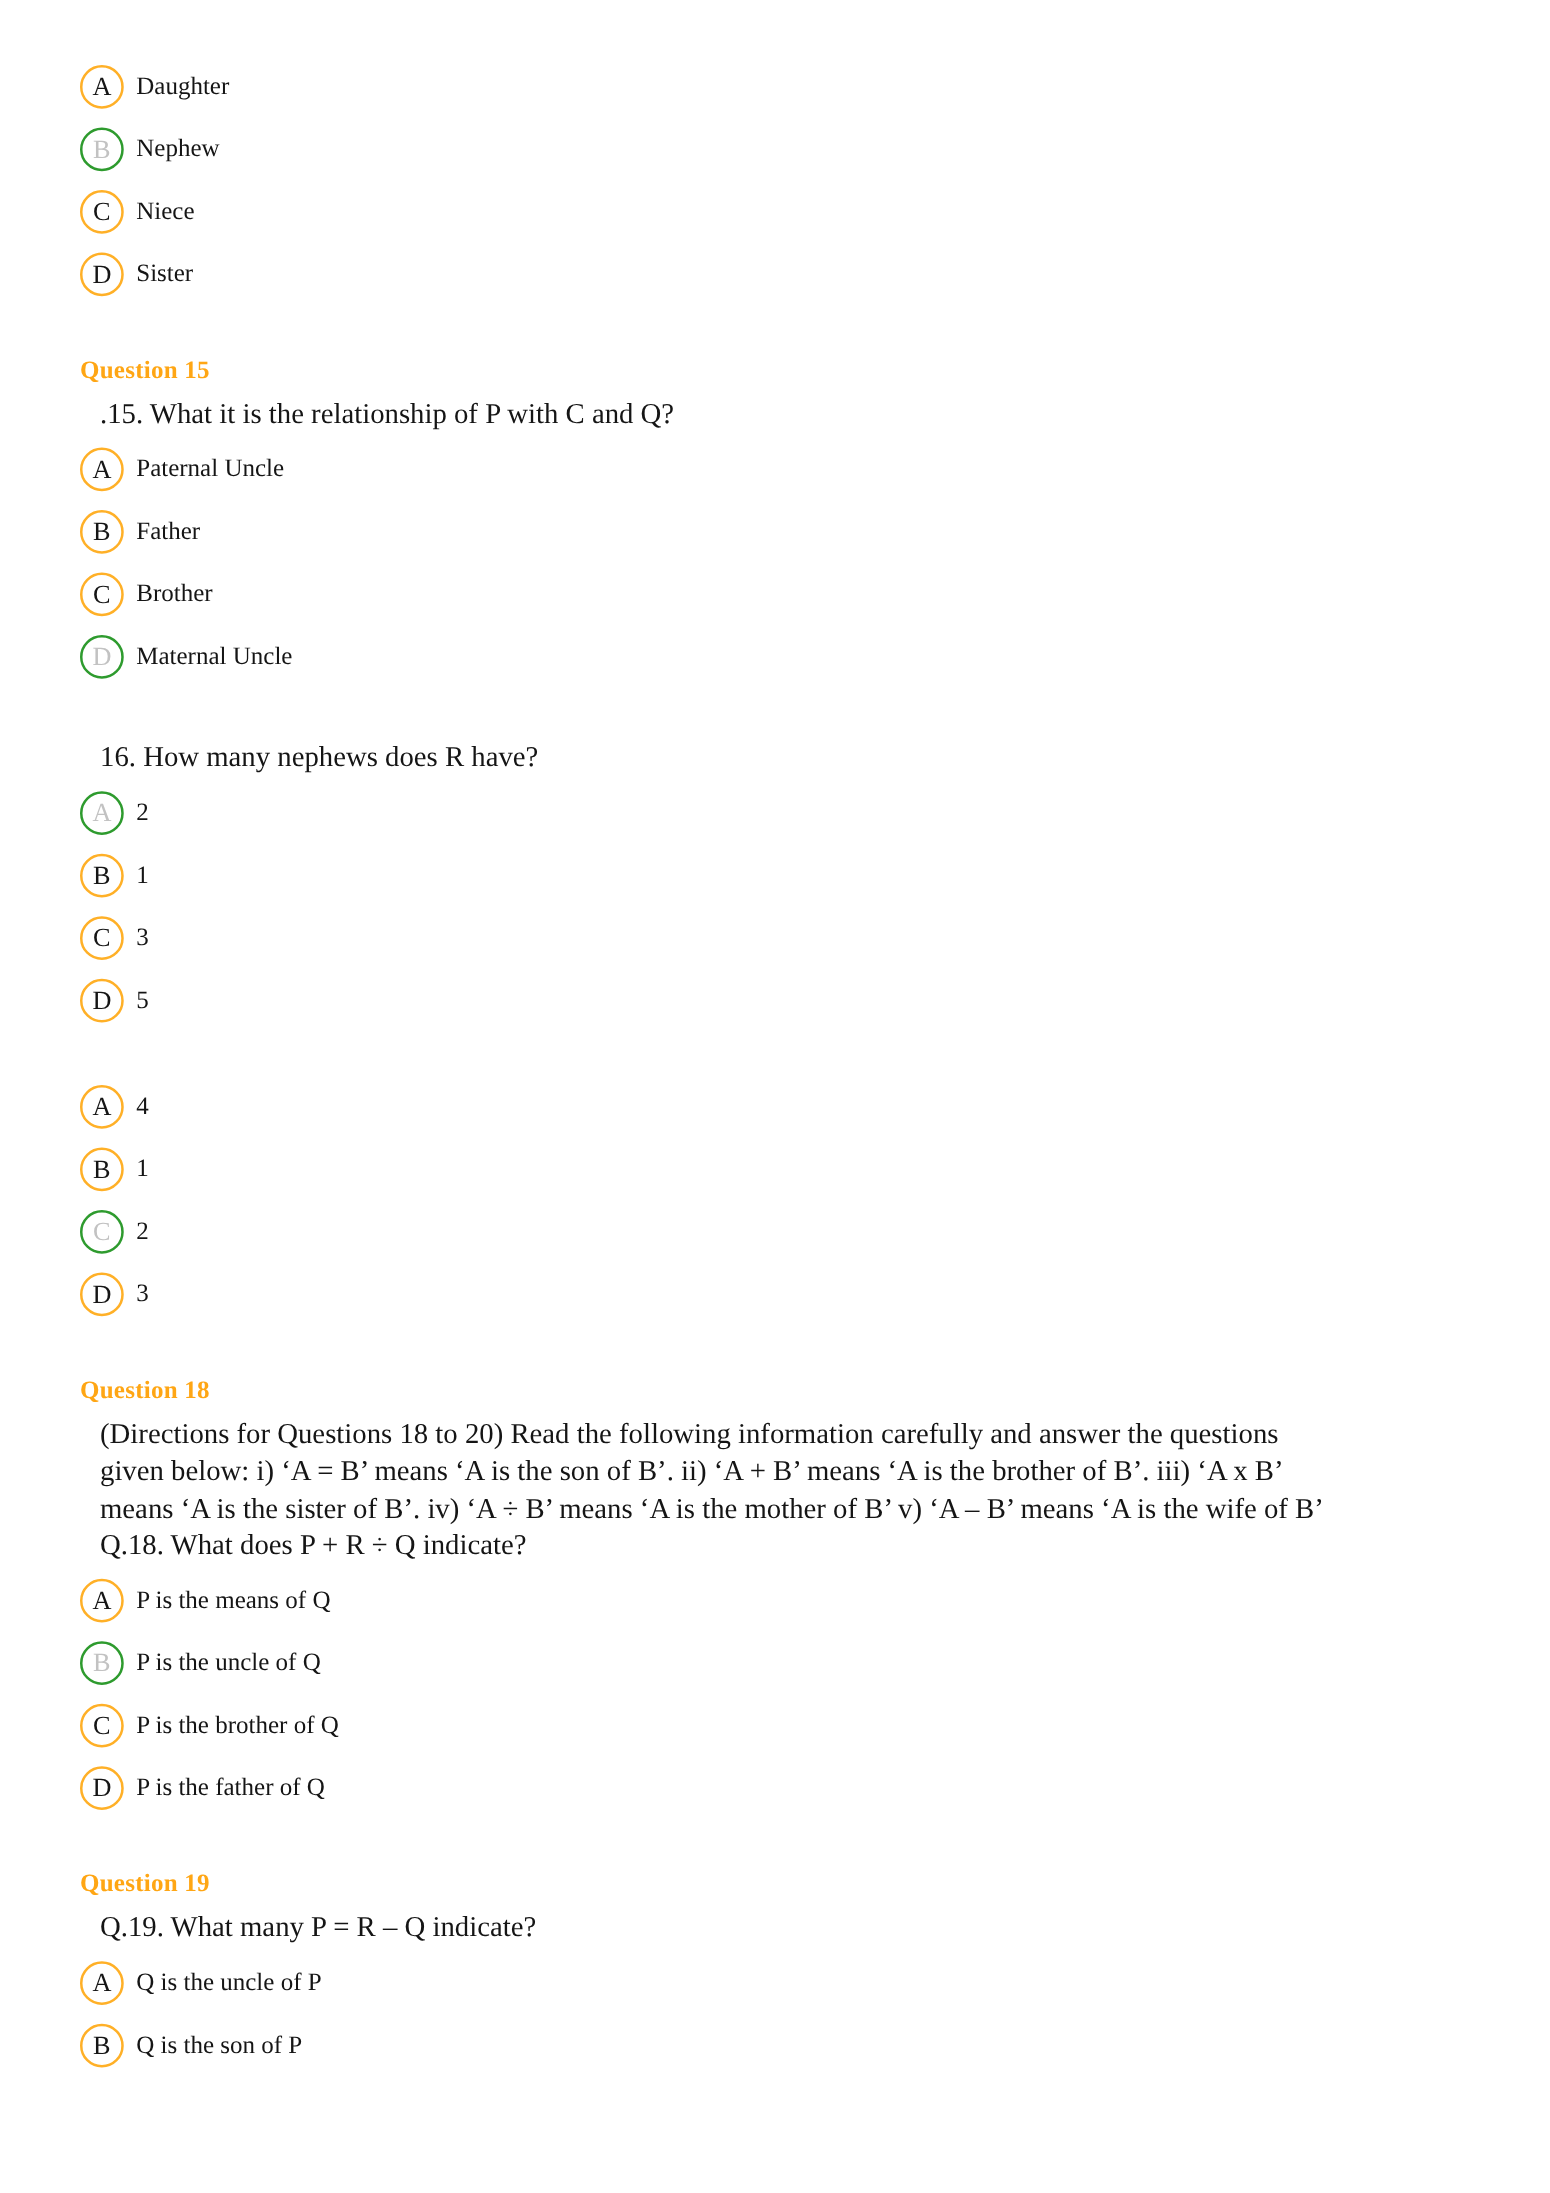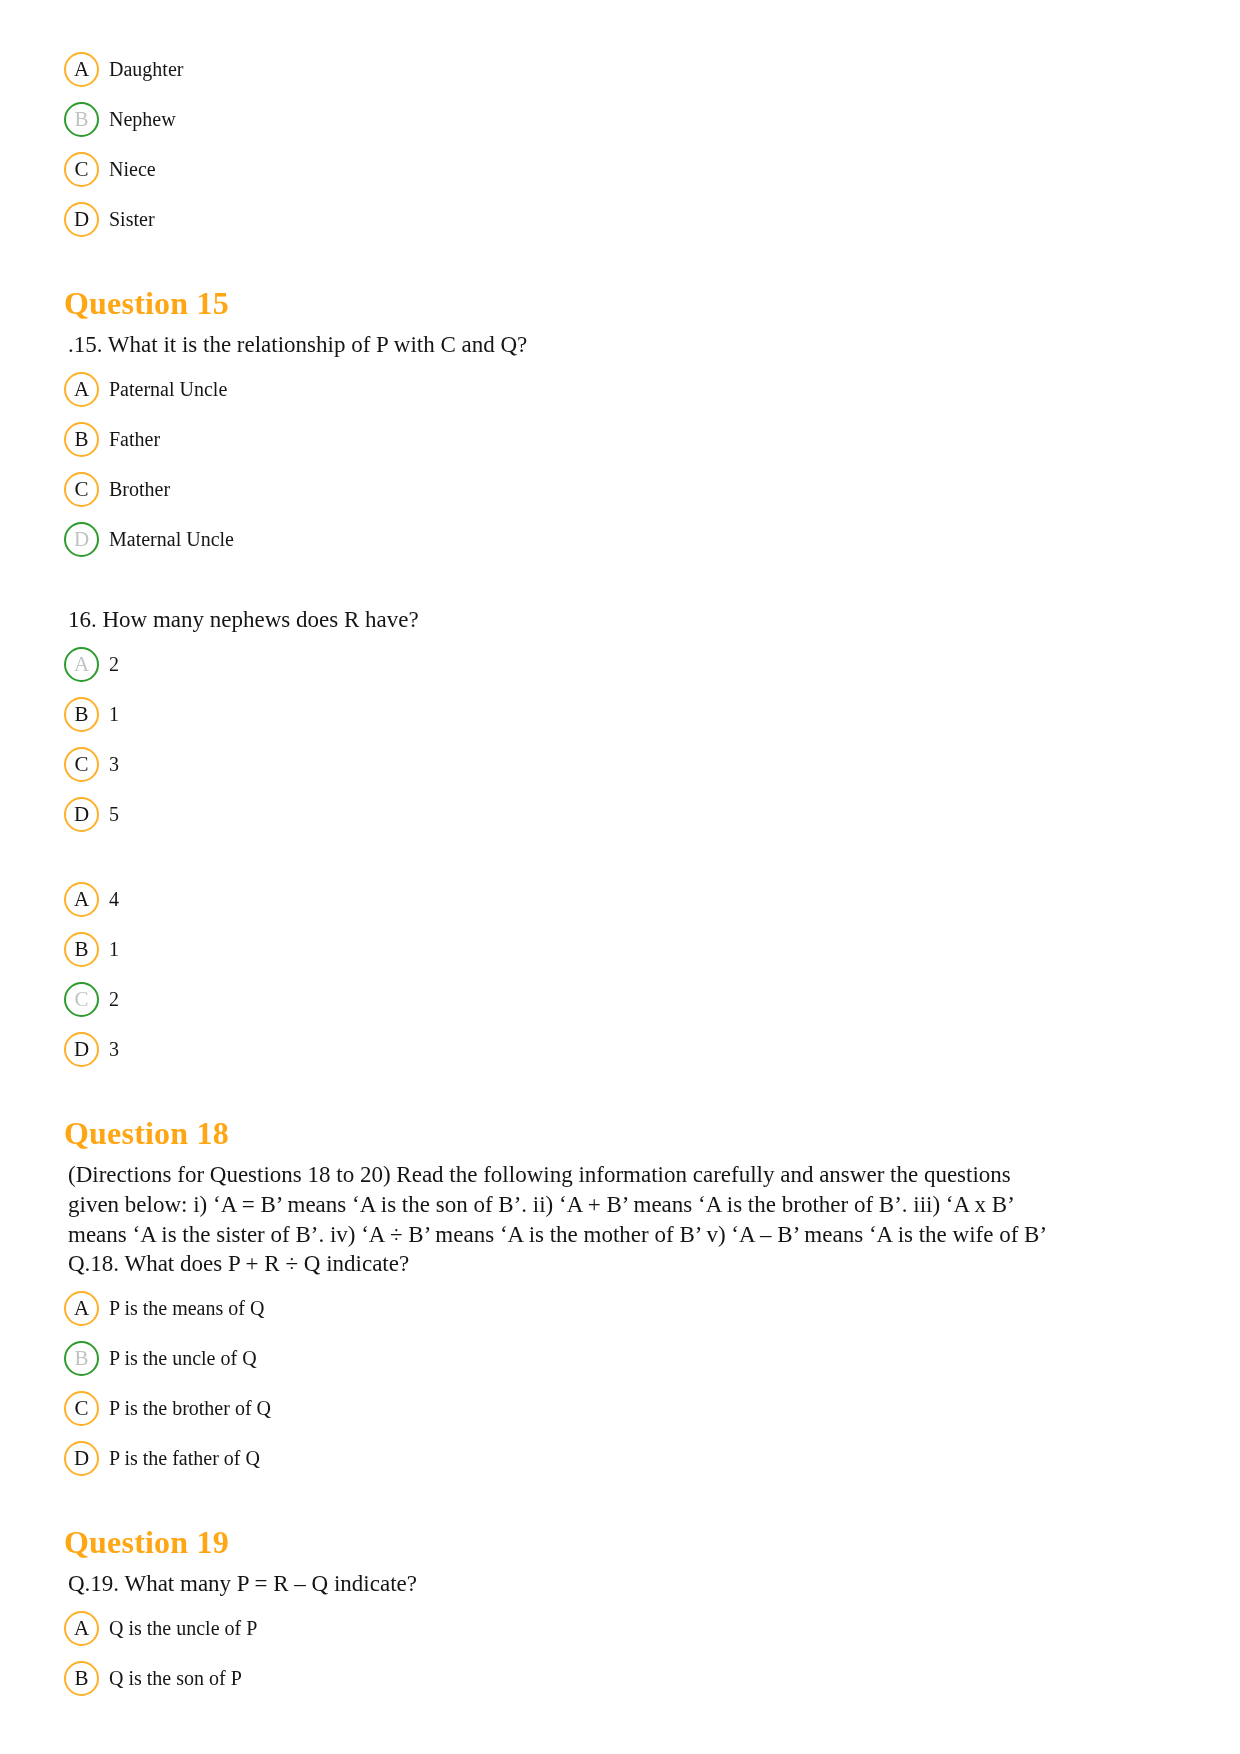--- a/index.html
+++ b/index.html
@@ -19,30 +19,30 @@
   }
   .page{
     width:1240px;
     min-height:1754px;
     background:#ffffff;
     padding:50px 100px 40px 64px;
   }
   section.qblock{margin:0;}
   section.qblock + section.qblock{margin-top:46px;}
   h2.qheading{
-    font-size:32px;
+    font-size:20px;
     font-weight:700;
     color:var(--heading-orange);
     margin:0 0 8px 0;
     letter-spacing:0.2px;
   }
   p.qtext{
     font-size:23px;
     line-height:1.3;
-    margin:0 0 10px 4px;
+    margin:0 0 10px 16px;
     max-width:990px;
   }
   p.qtext b{font-weight:400;}
   .opt{
     display:flex;
     align-items:center;
     margin:0 0 11px 0;
     padding:2px 0;
     cursor:pointer;
     width:max-content;

